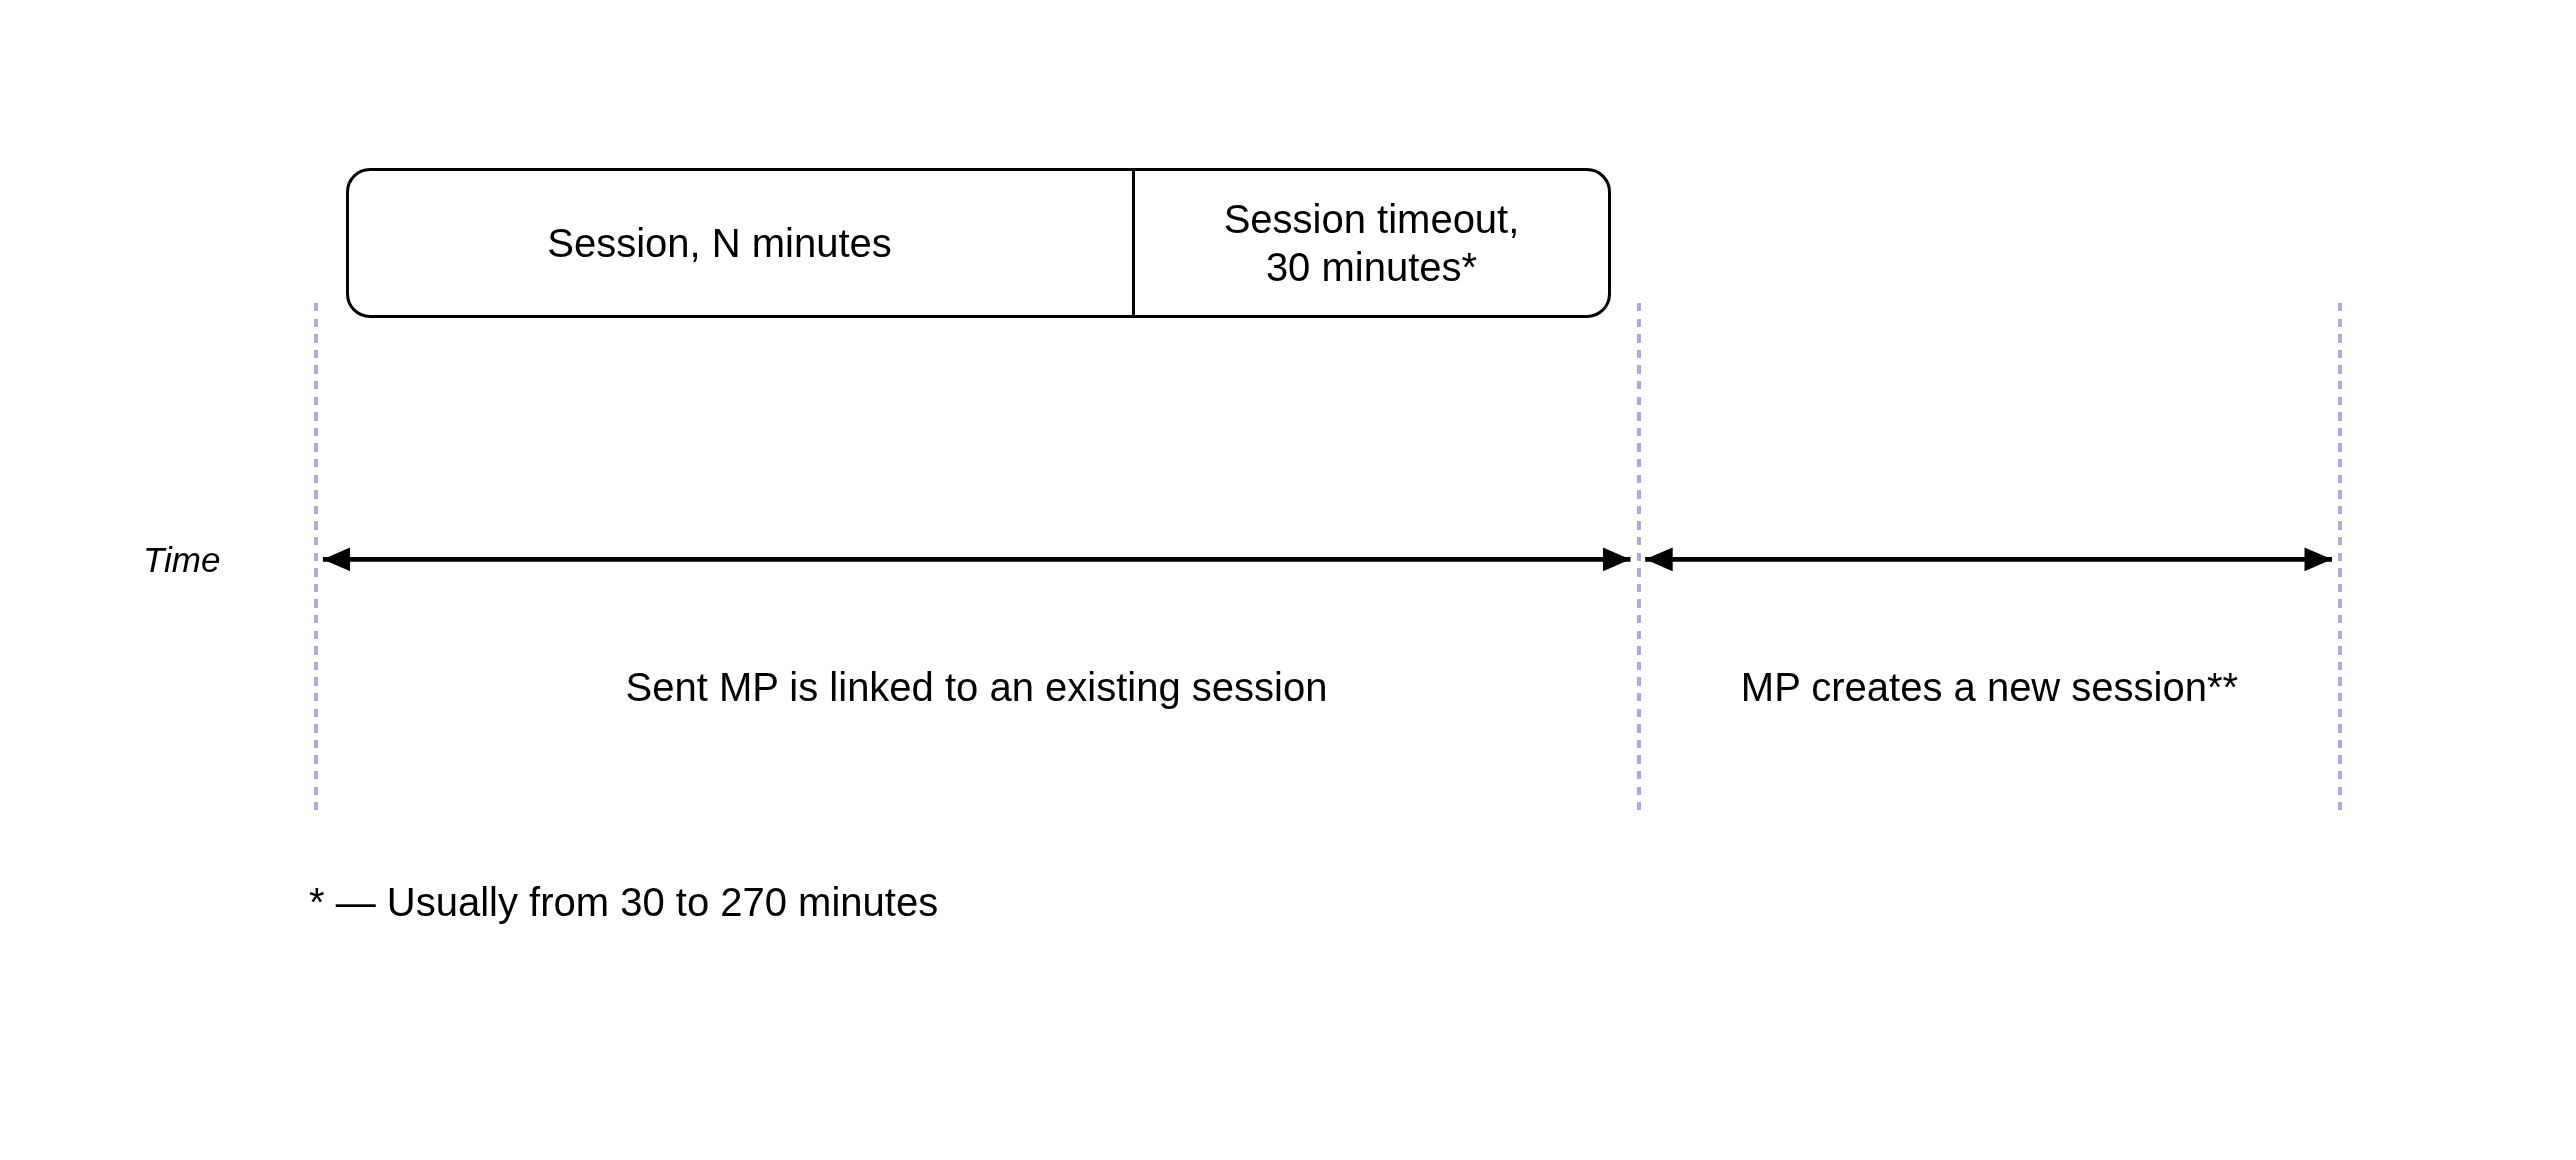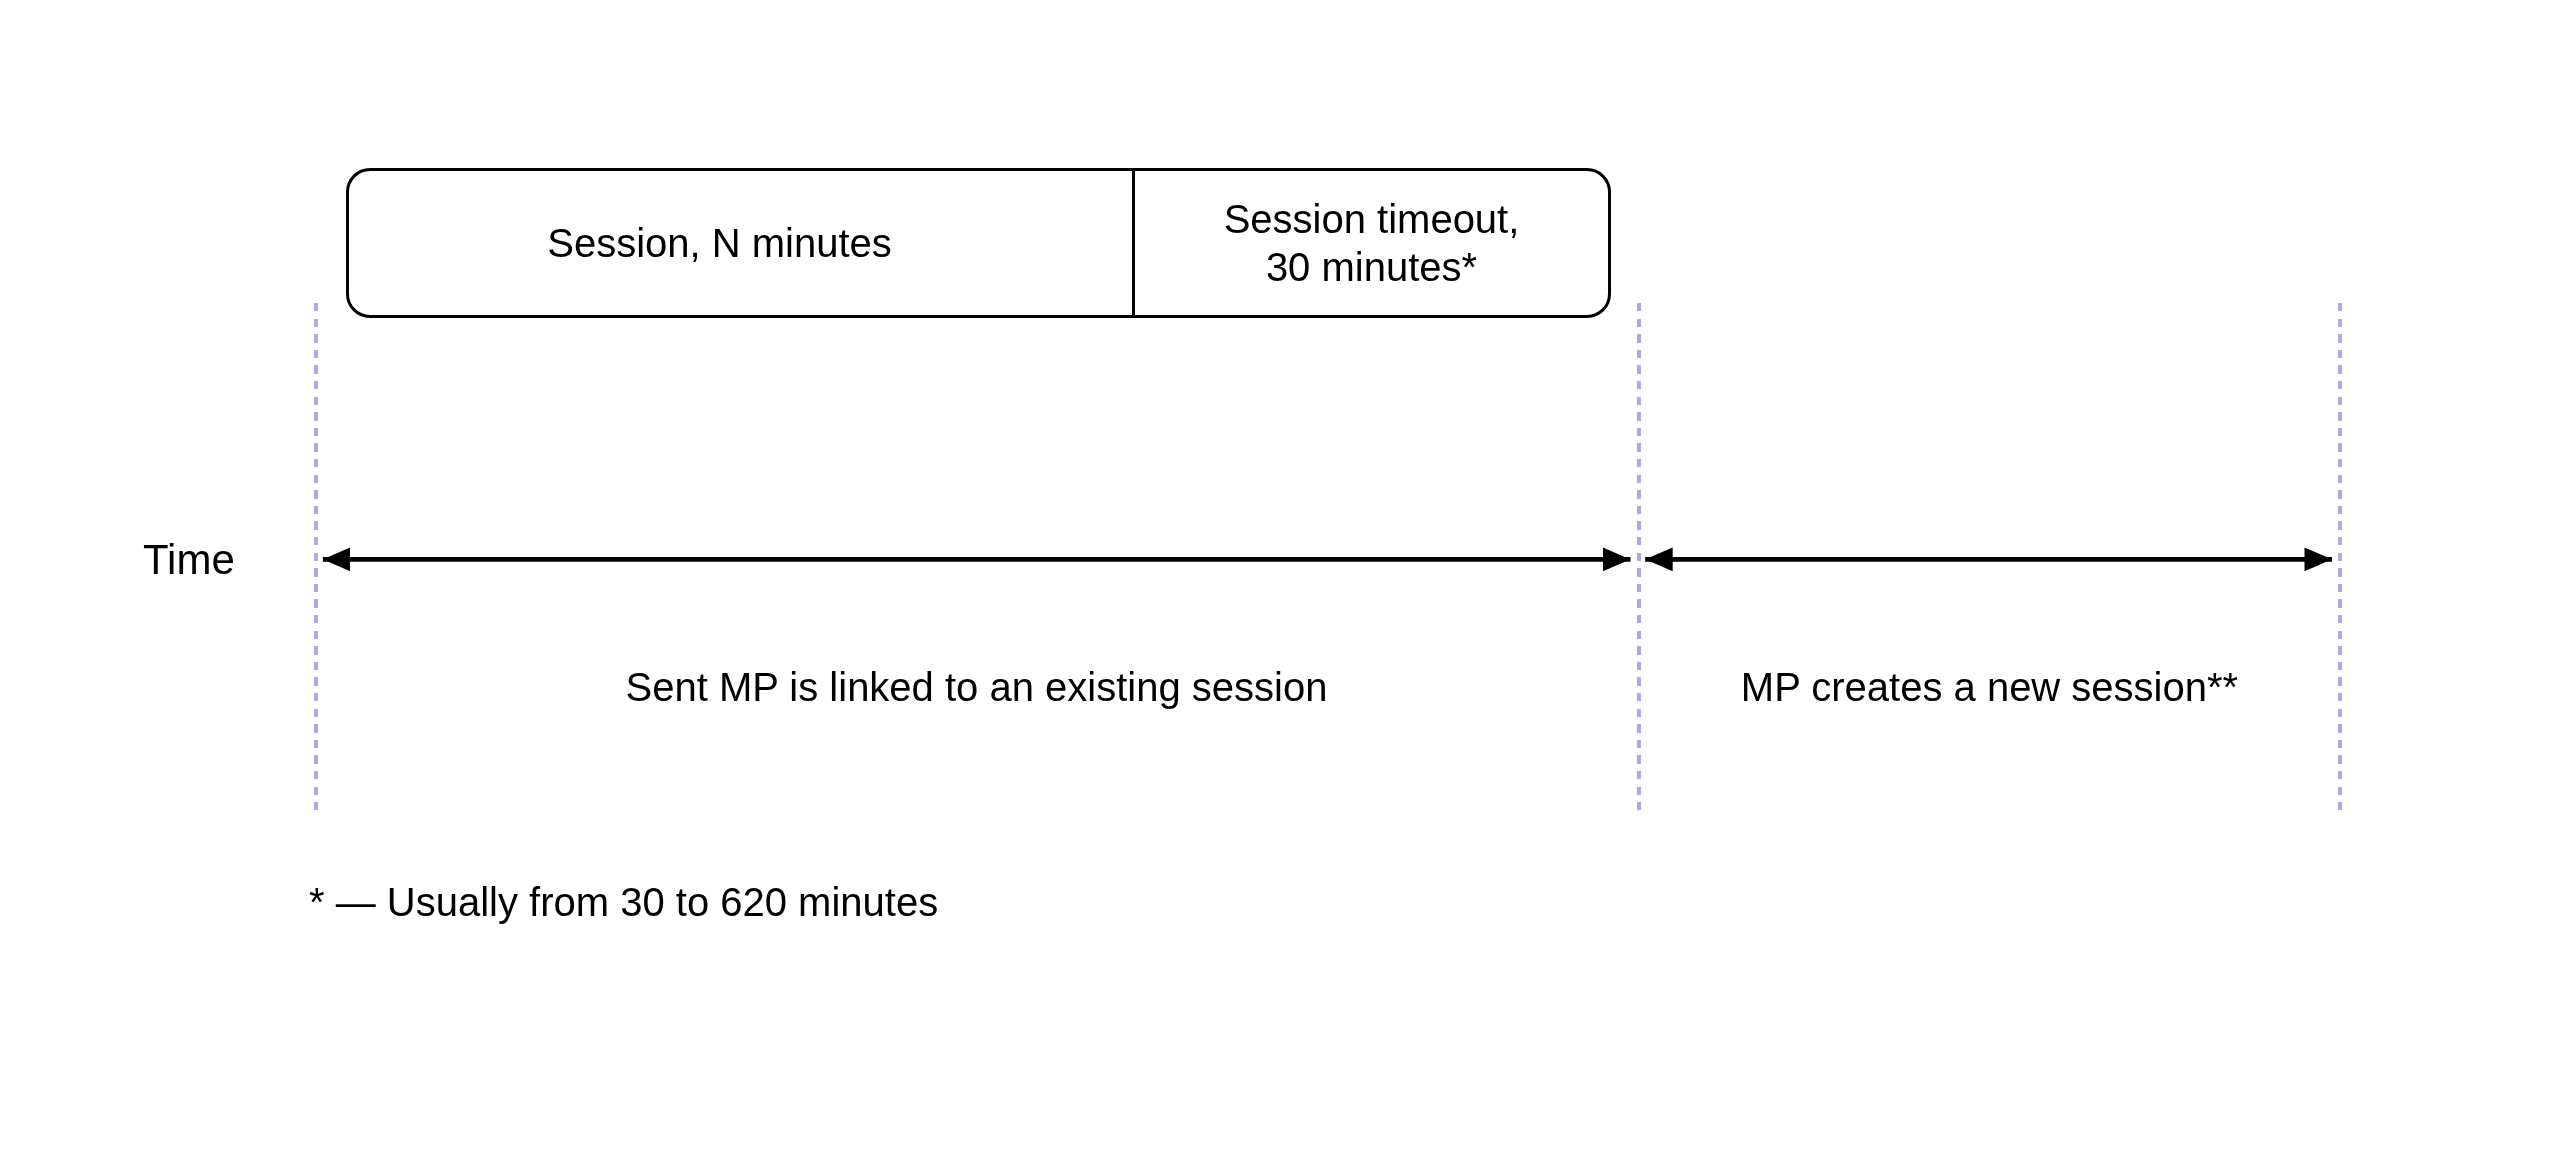--- a/index.html
+++ b/index.html
@@ -61,22 +61,23 @@
     left: 0; top: 0;
     width: 2576px;
     height: 1160px;
   }
 
   
   .time-label {
     position: absolute;
     left: 143px;
     top: 536px;
-    font-size: 42px;
+    font-size: 35px;
     line-height: 48px;
+    font-style: italic;
   }
 
   
   .region-label {
     position: absolute;
     top: 662px;
     height: 51px;
     line-height: 51px;
     font-size: 40px;
     text-align: center;
@@ -121,17 +122,17 @@
       </marker>
     </defs>
     <line x1="352" y1="610" x2="1778" y2="610" stroke="#000000" stroke-width="5" marker-start="url(#ah)" marker-end="url(#ah)"></line>
     <line x1="1794" y1="610" x2="2543" y2="610" stroke="#000000" stroke-width="5" marker-start="url(#ah)" marker-end="url(#ah)"></line>
   </svg>
 
   <div class="region-label right">MP creates a new session**</div>
   <div class="region-label left">Sent MP is linked to an existing session</div>
 
   <div class="footnotes">
-    <div>* — Usually from 30 to 620 minutes</div>
+    <div>* — Usually from 30 to 270 minutes</div>
   </div>
 
 </div>
 
 
 </body></html>

